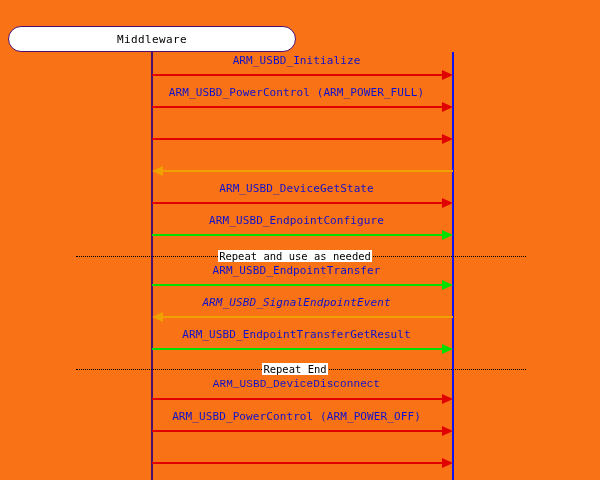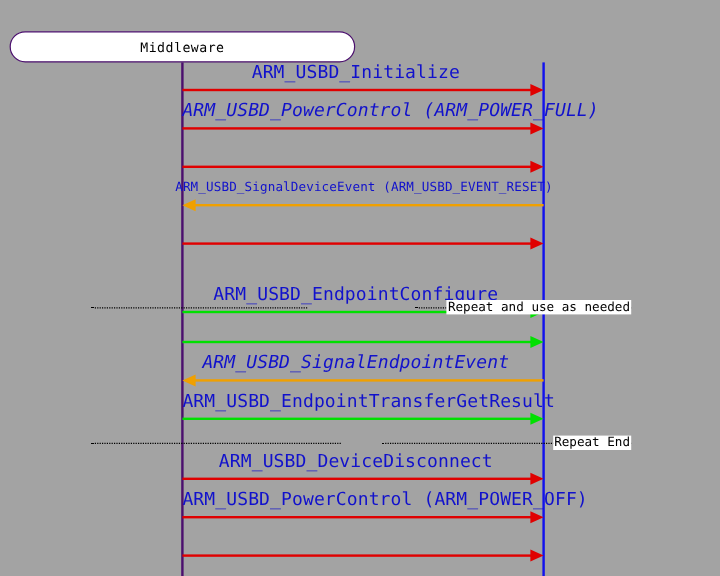--- a/index.html
+++ b/index.html
@@ -6,21 +6,21 @@
   html, body {
     margin: 0; padding: 0;
     background: #ffffff;
     font-family: "DejaVu Sans Mono", monospace;
   }
   #diagram {
     position: relative;
     width: 600px;
     height: 480px;
     overflow: hidden;
-    background: #a3a3a3;
+    background: #f97316;
   }
 
   
   .participant {
     position: absolute;
     height: 26px;
     border: 1.6px solid #000080;
     border-radius: 13px;
     background: #ffffff;
     display: flex;
@@ -57,21 +57,21 @@
     position: absolute;
     left: 152px;
     width: 301px;
     height: 34px;
   }
   .msg-label {
     position: absolute;
     left: 0; right: 12px;
     top: 0;
     text-align: center;
-    font-size: 15px;
+    font-size: 11px;
     color: #1111cc;
     white-space: nowrap;
     line-height: 13px;
     letter-spacing: 0.1px;
   }
   .msg-label.wide {
     left: -6px; right: -6px;
     font-size: 10.5px;
   }
   .msg-arrow {
@@ -118,22 +118,22 @@
     position: absolute;
     top: 6px;
     height: 0;
     border-top: 1.4px dotted #000000;
   }
   .sep-line.left  { left: 0; }
   .sep-line.right { right: 0; }
   .sep-text {
     position: absolute;
     top: 0;
-    left: 0; right: 0;
-    text-align: right;
+    left: 0; right: 12px;
+    text-align: center;
     font-size: 10.5px;
     color: #000000;
     line-height: 13px;
     white-space: nowrap;
   }
   .sep-text span {
     background: #ffffff;
     padding: 0 1px;
   }
 </style>
@@ -150,74 +150,75 @@
   <div class="lifeline" id="lifeline-usbd"></div>
 
   <div id="dynamic-layer">
       <div class="message dir-right" style="top: 54px;">
         <div class="msg-label">ARM_USBD_Initialize</div>
         <div class="msg-arrow">
           <div class="msg-line" style="background: rgb(224, 0, 0);"></div>
           <div class="msg-head" style="border-left-color: rgb(224, 0, 0);"></div>
         </div>
       </div>
-      <div class="message dir-right" style="top: 86px; font-style: italic;">
+      <div class="message dir-right" style="top: 86px;">
         <div class="msg-label">ARM_USBD_PowerControl (ARM_POWER_FULL)</div>
         <div class="msg-arrow">
           <div class="msg-line" style="background: rgb(224, 0, 0);"></div>
           <div class="msg-head" style="border-left-color: rgb(224, 0, 0);"></div>
         </div>
       </div>
       <div class="message dir-right" style="top: 118px;">
         <div class="msg-arrow">
           <div class="msg-line" style="background: rgb(224, 0, 0);"></div>
           <div class="msg-head" style="border-left-color: rgb(224, 0, 0);"></div>
         </div>
       </div>
       <div class="message dir-left" style="top: 150px;">
-        <div class="msg-label wide">ARM_USBD_SignalDeviceEvent (ARM_USBD_EVENT_RESET)</div>
         <div class="msg-arrow">
           <div class="msg-line" style="background: rgb(240, 160, 0);"></div>
           <div class="msg-head" style="border-right-color: rgb(240, 160, 0);"></div>
         </div>
       </div>
       <div class="message dir-right" style="top: 182px;">
-        <div class="msg-arrow">
-          <div class="msg-line" style="background: rgb(224, 0, 0);"></div>
-          <div class="msg-head" style="border-left-color: rgb(224, 0, 0);"></div>
-        </div>
-      </div>
-      <div class="message dir-right" style="top: 214px; margin-top: 25px;">
+        <div class="msg-label">ARM_USBD_DeviceGetState</div>
+        <div class="msg-arrow">
+          <div class="msg-line" style="background: rgb(224, 0, 0);"></div>
+          <div class="msg-head" style="border-left-color: rgb(224, 0, 0);"></div>
+        </div>
+      </div>
+      <div class="message dir-right" style="top: 214px;">
         <div class="msg-label">ARM_USBD_EndpointConfigure</div>
         <div class="msg-arrow">
           <div class="msg-line" style="background: rgb(0, 224, 0);"></div>
           <div class="msg-head" style="border-left-color: rgb(0, 224, 0);"></div>
         </div>
       </div>
       <div class="message dir-right" style="top: 264px;">
+        <div class="msg-label">ARM_USBD_EndpointTransfer</div>
         <div class="msg-arrow">
           <div class="msg-line" style="background: rgb(0, 224, 0);"></div>
           <div class="msg-head" style="border-left-color: rgb(0, 224, 0);"></div>
         </div>
       </div>
       <div class="message dir-left" style="top: 296px; font-style: italic;">
         <div class="msg-label">ARM_USBD_SignalEndpointEvent</div>
         <div class="msg-arrow">
           <div class="msg-line" style="background: rgb(240, 160, 0);"></div>
           <div class="msg-head" style="border-right-color: rgb(240, 160, 0);"></div>
         </div>
       </div>
       <div class="message dir-right" style="top: 328px;">
         <div class="msg-label">ARM_USBD_EndpointTransferGetResult</div>
         <div class="msg-arrow">
           <div class="msg-line" style="background: rgb(0, 224, 0);"></div>
           <div class="msg-head" style="border-left-color: rgb(0, 224, 0);"></div>
         </div>
       </div>
-      <div class="message dir-right" style="top: 378px;">
+      <div class="message dir-right" style="top: 378px; font-family: Liberation Mono, monospace;">
         <div class="msg-label">ARM_USBD_DeviceDisconnect</div>
         <div class="msg-arrow">
           <div class="msg-line" style="background: rgb(224, 0, 0);"></div>
           <div class="msg-head" style="border-left-color: rgb(224, 0, 0);"></div>
         </div>
       </div>
       <div class="message dir-right" style="top: 410px; padding-left: 16px;">
         <div class="msg-label">ARM_USBD_PowerControl (ARM_POWER_OFF)</div>
         <div class="msg-arrow">
           <div class="msg-line" style="background: rgb(224, 0, 0);"></div>

